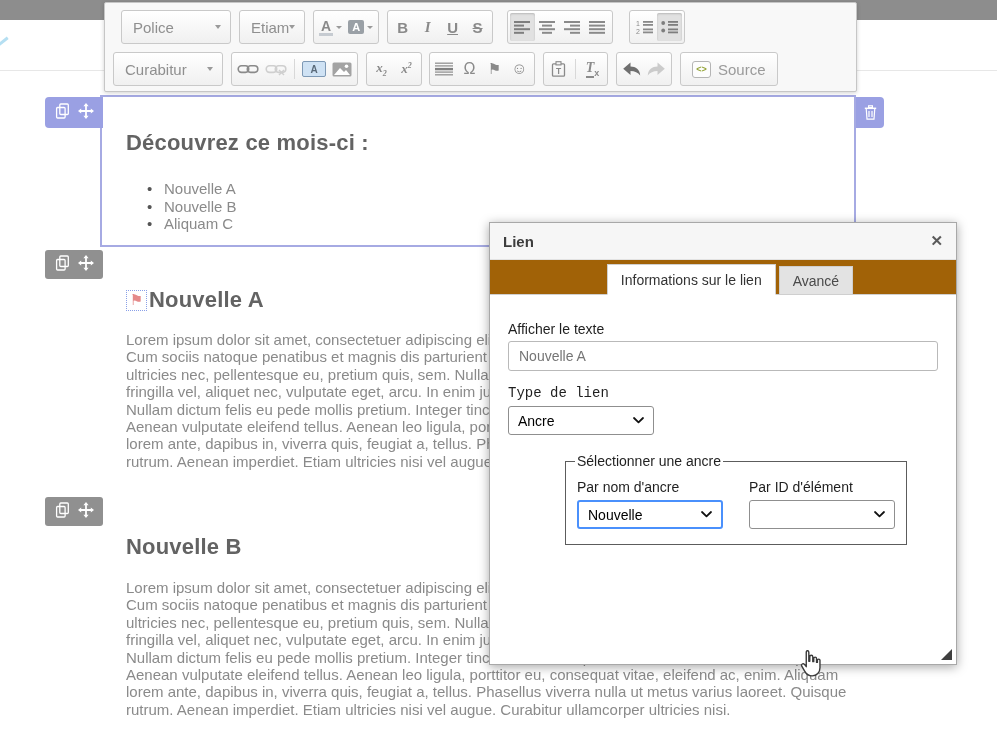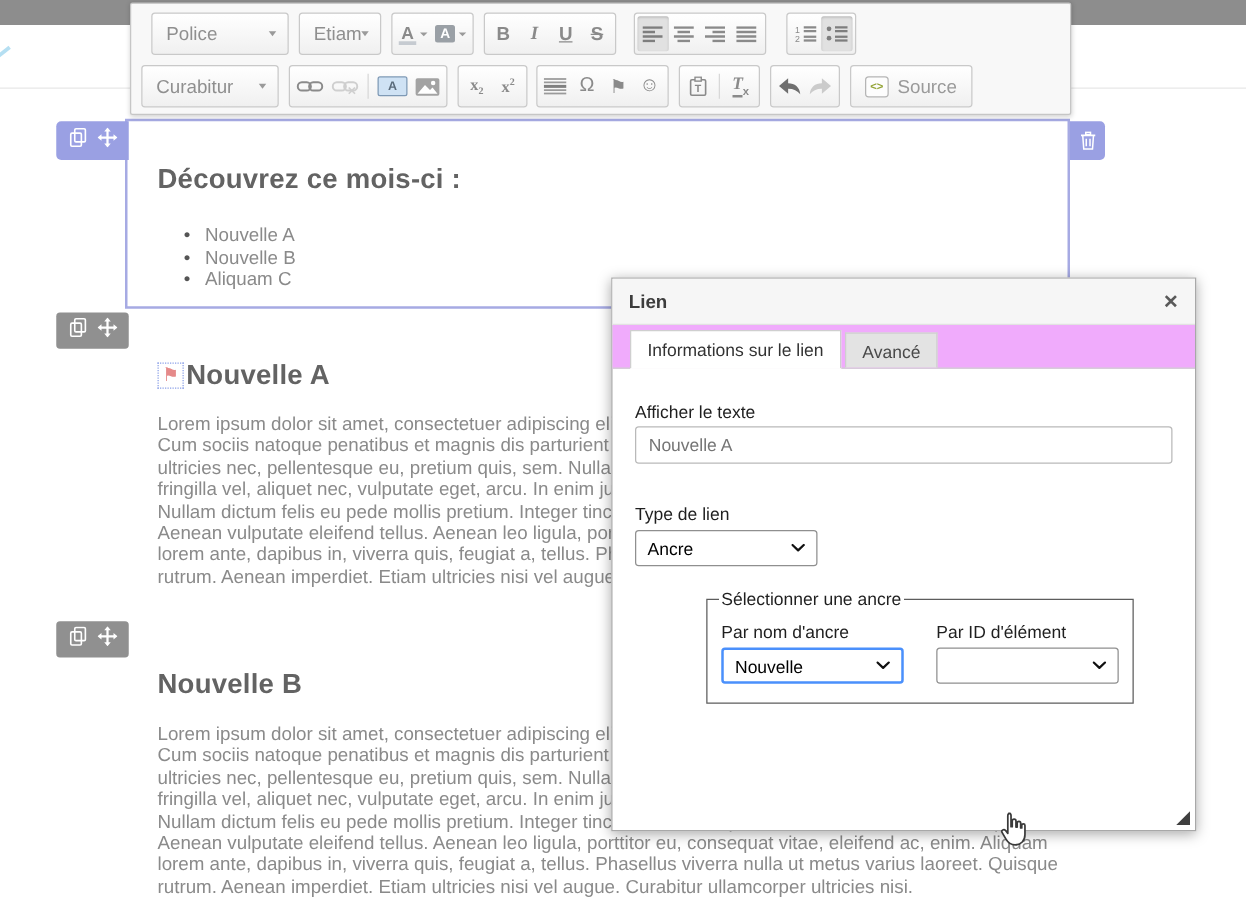--- a/index.html
+++ b/index.html
@@ -62,22 +62,22 @@
                  justify-content:center; color:#e58a8a; font-size:15px; margin-right:2px; vertical-align:-2px; }
   .h-row { display:flex; align-items:center; }
 
   
   .dialog { left:489px; top:222px; width:468px; height:443px; background:#fff; border:1px solid #a8a8a8;
             box-shadow:0 2px 10px rgba(0,0,0,.35); z-index:10; }
   .dlg-header { height:37px; background:#f6f6f6; border-bottom:1px solid #e2e2e2; display:flex;
                 align-items:center; justify-content:space-between; padding:0 13px; }
   .dlg-title { font-size:15px; font-weight:bold; color:#3d3d3d; }
   .dlg-close { font-size:15px; font-weight:bold; color:#5a5a5a; cursor:default; }
-  .dlg-tabs { height:35px; background:#f0abfc; border-bottom:1px solid #cfcfcf; display:flex;
-              align-items:flex-end; padding-left:14px; }
+  .dlg-tabs { height:35px; background:#a16207; border-bottom:1px solid #cfcfcf; display:flex;
+              align-items:flex-end; padding-left:14px;justify-content:center; }
   .tab { font-size:14px; padding:0 13px; display:flex; align-items:center; }
   .tab.active { height:31px; background:#fff; border:1px solid #cfcfcf; border-bottom:1px solid #fff;
                 margin-bottom:-1px; color:#333; z-index:2; }
   .tab.inactive { height:28px; background:#e3e3e3; border:1px solid #cfcfcf; border-bottom:none; color:#4a4a4a; margin-left:3px; }
   .dlg-body { padding:26px 18px 0; }
   .fld-label { font-size:14px; color:#1f1f1f; }
   .dlg-input { margin-top:4px; width:100%; height:30px; border:1px solid #b9b9b9; border-radius:3px;
                display:flex; align-items:center; padding:0 10px; font-size:14px; color:#757575; background:#fff; }
   .dlg-select { margin-top:5px; height:29px; border:1px solid #8f8f8f; border-radius:3px; background:#fff;
                 display:flex; align-items:center; justify-content:space-between; padding:0 9px; font-size:14px; color:#000; }
@@ -240,21 +240,21 @@
         <span class="afield">A</span>
       </div>
       <div class="tbtn">
         <svg width="20" height="15">
             <rect x="0.5" y="0.5" width="19" height="14" rx="1.5" fill="#a3a3a3"></rect>
             <path d="M2 13 L8 6 L12 10 L14 8 L18 13 Z" fill="#fff"></path>
             <circle cx="14.5" cy="4.3" r="1.8" fill="#fff"></circle>
           </svg>
       </div>
     </div>
-    <div class="grp" style="margin-left:8px;">
+    <div class="grp" style="margin-left:8px;font-style:italic;">
       <div class="tbtn">
         <span class="xscript"><span>x</span><sub>2</sub></span>
       </div>
       <div class="tbtn">
         <span class="xscript"><span>x</span><sup>2</sup></span>
       </div>
     </div>
     <div class="grp" style="margin-left:7px;">
       <div class="tbtn">
         <svg width="19" height="14">
@@ -392,21 +392,21 @@
     <span class="dlg-close">✕</span>
   </div>
   <div class="dlg-tabs">
     <div class="tab active">Informations sur le lien</div>
     <div class="tab inactive">Avancé</div>
   </div>
   <div class="dlg-body">
     <div class="fld-label">Afficher le texte</div>
     <div class="dlg-input">Nouvelle A</div>
 
-    <div class="fld-label" style="margin-top:32px;">Type de lien</div>
+    <div class="fld-label" style="margin-top:14px;font-family:Liberation Mono, monospace;">Type de lien</div>
     <div class="dlg-select" style="width:146px;">
       <span>Ancre</span>
       <svg width="11" height="7">
           <polyline points="1,1 5.5,5.3 10,1" fill="none" stroke="#111" stroke-width="1.8" stroke-linecap="round" stroke-linejoin="round"></polyline>
         </svg>
     </div>
 
     <fieldset class="anchor-fieldset">
       <legend>Sélectionner une ancre</legend>
       <div class="fs-row">

